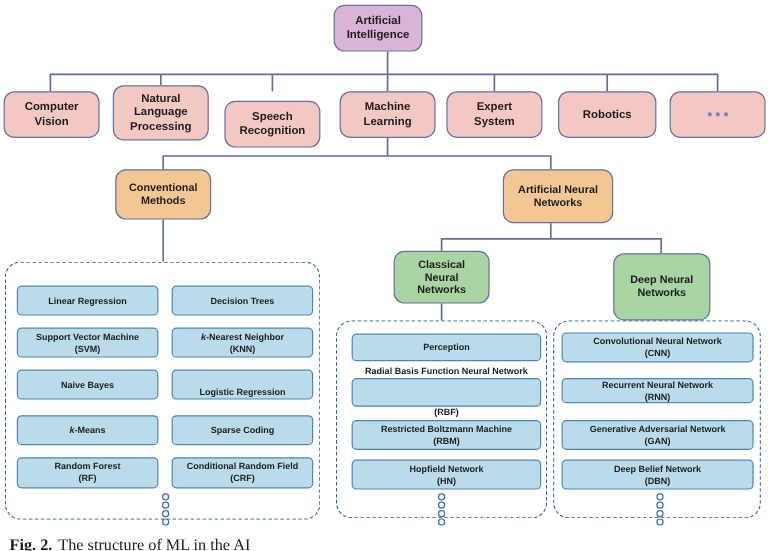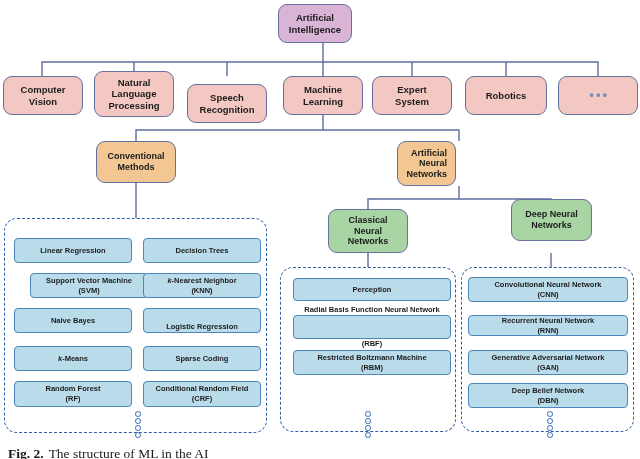--- a/index.html
+++ b/index.html
@@ -56,33 +56,33 @@
   <div class="node pink" style="left:94px;top:71px;width:80px;height:46px;">Natural Language Processing</div>
   <div class="node pink" style="left:187px;top:84px;width:80px;height:39px;">Speech Recognition</div>
   <div class="node pink" style="left:283px;top:76px;width:80px;height:39px;">Machine Learning</div>
   <div class="node pink" style="left:372px;top:76px;width:80px;height:39px;">Expert System</div>
   <div class="node pink" style="left:465px;top:76px;width:82px;height:39px;">Robotics</div>
   <div class="node pink" style="left:558px;top:76px;width:80px;height:39px;">
     <span class="ellipsis-text">•••</span>
   </div>
 
   <div class="node orange" style="left:96px;top:141px;width:80px;height:42px;">Conventional Methods</div>
-  <div class="node orange" style="left:397px;top:141px;width:59px;height:45px;text-align:right;">Artificial Neural Networks</div>
+  <div class="node orange" style="left:419px;top:141px;width:92px;height:45px;">Artificial Neural Networks</div>
 
   <div class="node green" style="left:328px;top:209px;width:80px;height:44px;">Classical Neural Networks</div>
-  <div class="node green" style="left:511px;top:199px;width:81px;height:42px;">Deep Neural Networks</div>
+  <div class="node green" style="left:511px;top:211px;width:81px;height:56px;">Deep Neural Networks</div>
 
   <div class="group" style="left:4px;top:218px;width:263px;height:215px;"></div>
   <div class="group" style="left:280px;top:267px;width:176px;height:165px;"></div>
   <div class="group" style="left:461px;top:267px;width:173px;height:165px;"></div>
 
   <div class="leaf" style="left:14px;top:238px;width:118px;height:25px;">
     <span>Linear Regression</span>
   </div>
-  <div class="leaf" style="left:14px;top:273px;width:118px;height:25px;margin-left:16px;">
+  <div class="leaf" style="left:14px;top:273px;width:118px;height:25px;">
     <span>Support Vector Machine</span>
     <span>(SVM)</span>
   </div>
   <div class="leaf" style="left:14px;top:308px;width:118px;height:25px;">
     <span>Naive Bayes</span>
   </div>
   <div class="leaf" style="left:14px;top:346px;width:118px;height:25px;">
     <span><i>k</i><span>-Means</span></span>
   </div>
   <div class="leaf" style="left:14px;top:381px;width:118px;height:26px;">
@@ -111,20 +111,24 @@
   <div class="leaf" style="left:293px;top:278px;width:158px;height:23px;">
     <span>Perception</span>
   </div>
   <div class="leaf" style="left:293px;top:315px;width:158px;height:24px;gap:24px;">
     <span>Radial Basis Function Neural Network</span>
     <span>(RBF)</span>
   </div>
   <div class="leaf" style="left:293px;top:350px;width:158px;height:25px;">
     <span>Restricted Boltzmann Machine</span>
     <span>(RBM)</span>
+  </div>
+  <div class="leaf" style="left:293px;top:383px;width:158px;height:25px;">
+    <span>Hopfield Network</span>
+    <span>(HN)</span>
   </div>
 
   <div class="leaf" style="left:468px;top:277px;width:160px;height:25px;">
     <span>Convolutional Neural Network</span>
     <span>(CNN)</span>
   </div>
   <div class="leaf" style="left:468px;top:315px;width:160px;height:21px;">
     <span>Recurrent Neural Network</span>
     <span>(RNN)</span>
   </div>

